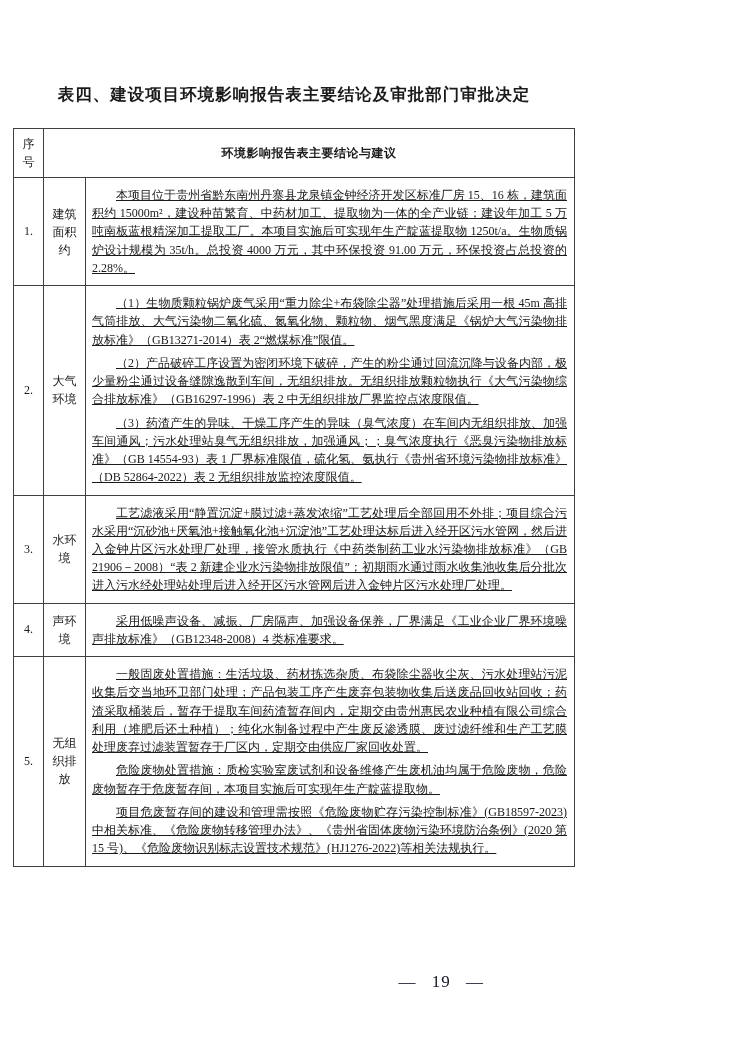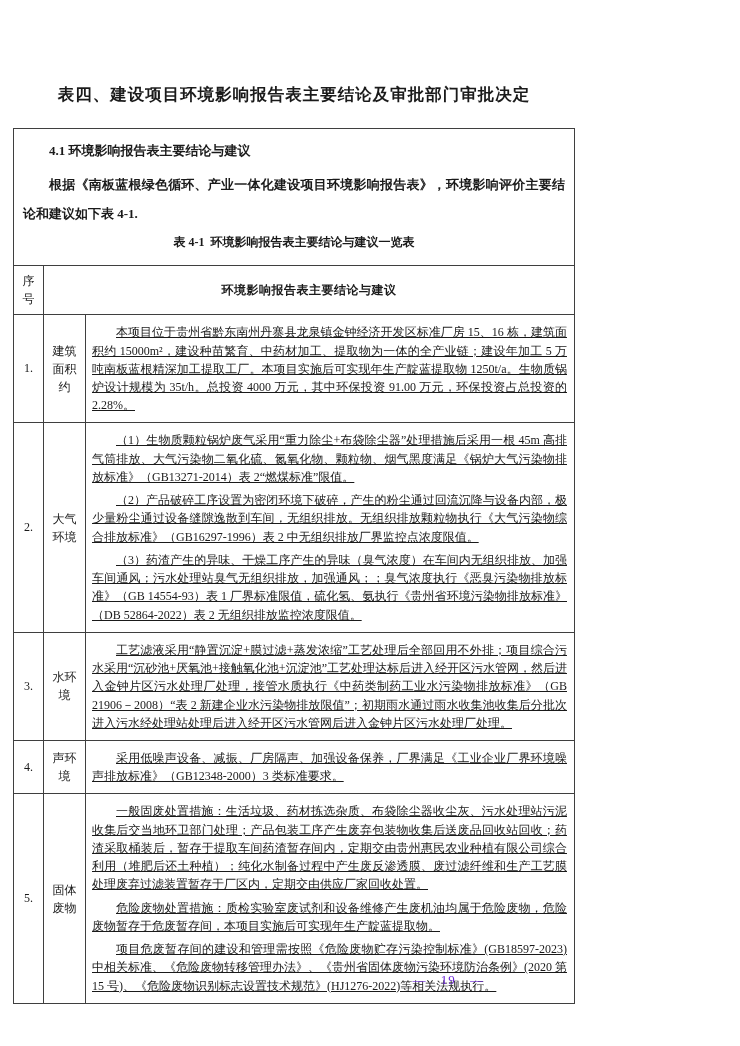--- a/index.html
+++ b/index.html
@@ -97,40 +97,35 @@
     text-align: justify;
     line-height: 1.52;
     margin: 5px 0;
     text-decoration: underline;
   }
 
   .page-number {
     position: absolute;
     right: 104px;
     top: 972px;
-    font-size: 13px;
+    font-size: 17px;
     letter-spacing: 1px;
     word-spacing: 10px;
-    color: #6d28d9;
+    color: #0f172a;
   }
 </style>
 </head>
 <body>
 
 <div class="page">
 
   <div class="doc-title">表四、建设项目环境影响报告表主要结论及审批部门审批决定</div>
 
   <div class="content-box">
 
-    <div class="box-top">
-      <p class="section-heading">4.1 环境影响报告表主要结论与建议</p>
-      <p class="section-intro">根据《南板蓝根绿色循环、产业一体化建设项目环境影响报告表》，环境影响评价主要结论和建议如下表 4-1.</p>
-      <p class="table-caption">表 4-1  环境影响报告表主要结论与建议一览表</p>
-    </div>
 
     <table class="conclusions">
       <colgroup>
         <col class="c-no">
         <col class="c-cat">
         <col class="c-content">
       </colgroup>
       <tbody>
         <tr>
           <th class="h-no">序号</th>
@@ -160,27 +155,27 @@
           <td class="cat-cell">水环境</td>
           <td class="content-cell">
             <p>工艺滤液采用“静置沉淀+膜过滤+蒸发浓缩”工艺处理后全部回用不外排；项目综合污水采用“沉砂池+厌氧池+接触氧化池+沉淀池”工艺处理达标后进入经开区污水管网，然后进入金钟片区污水处理厂处理，接管水质执行《中药类制药工业水污染物排放标准》（GB 21906－2008）“表 2 新建企业水污染物排放限值”；初期雨水通过雨水收集池收集后分批次进入污水经处理站处理后进入经开区污水管网后进入金钟片区污水处理厂处理。</p>
           </td>
         </tr>
 
         <tr>
           <td class="no-cell">4.</td>
           <td class="cat-cell">声环境</td>
           <td class="content-cell">
-            <p>采用低噪声设备、减振、厂房隔声、加强设备保养，厂界满足《工业企业厂界环境噪声排放标准》（GB12348-2000）3 类标准要求。</p>
+            <p>采用低噪声设备、减振、厂房隔声、加强设备保养，厂界满足《工业企业厂界环境噪声排放标准》（GB12348-2008）4 类标准要求。</p>
           </td>
         </tr>
 
         <tr>
           <td class="no-cell">5.</td>
-          <td class="cat-cell">固体废物</td>
+          <td class="cat-cell">无组织排放</td>
           <td class="content-cell">
             <p>一般固废处置措施：生活垃圾、药材拣选杂质、布袋除尘器收尘灰、污水处理站污泥收集后交当地环卫部门处理；产品包装工序产生废弃包装物收集后送废品回收站回收；药渣采取桶装后，暂存于提取车间药渣暂存间内，定期交由贵州惠民农业种植有限公司综合利用（堆肥后还土种植）；纯化水制备过程中产生废反渗透膜、废过滤纤维和生产工艺膜处理废弃过滤装置暂存于厂区内，定期交由供应厂家回收处置。</p>
             <p>危险废物处置措施：质检实验室废试剂和设备维修产生废机油均属于危险废物，危险废物暂存于危废暂存间，本项目实施后可实现年生产靛蓝提取物。</p>
             <p>项目危废暂存间的建设和管理需按照《危险废物贮存污染控制标准》(GB18597-2023)中相关标准、《危险废物转移管理办法》、《贵州省固体废物污染环境防治条例》(2020 第 15 号)、《危险废物识别标志设置技术规范》(HJ1276-2022)等相关法规执行。</p>
           </td>
         </tr>
       </tbody>
     </table>
   </div>
 

